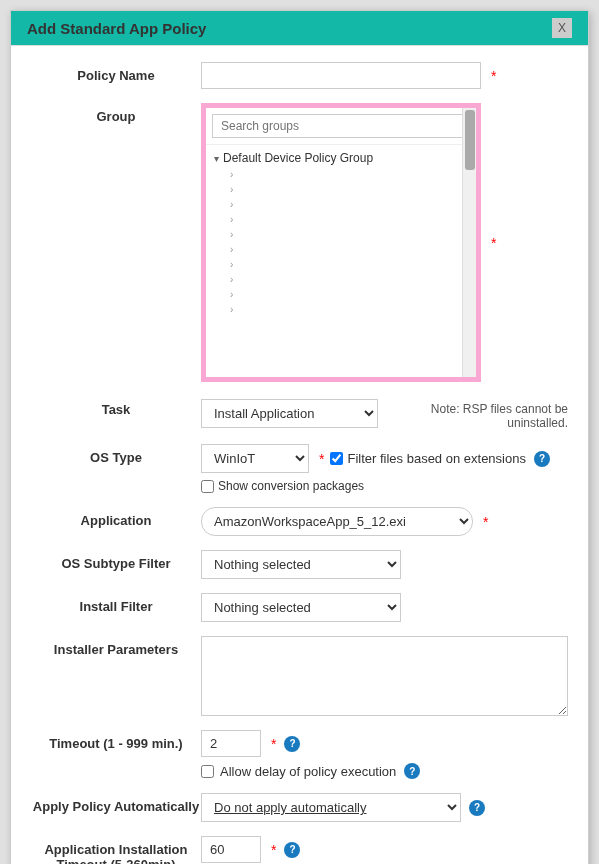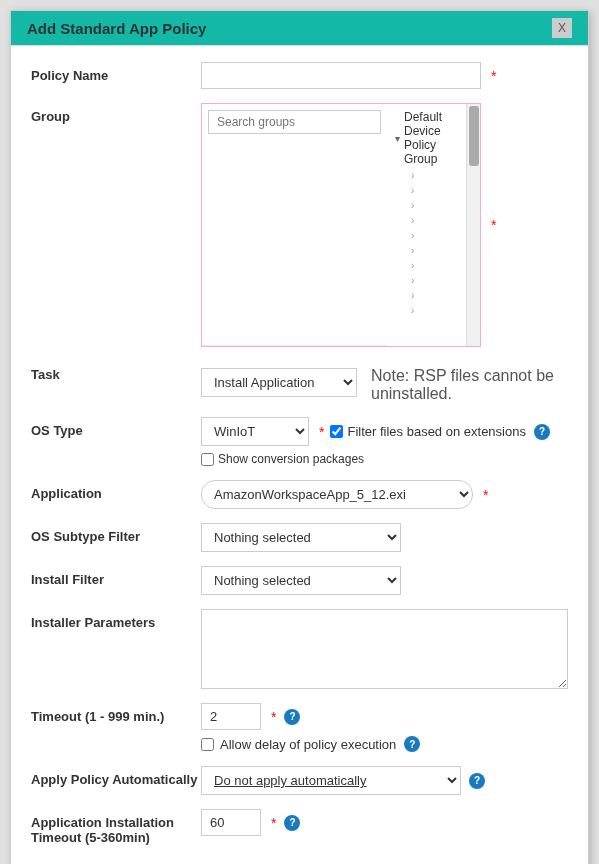--- a/index.html
+++ b/index.html
@@ -45,20 +45,21 @@
       margin-bottom: 14px;
       align-items: flex-start;
     }
     .form-label {
       width: 170px;
       min-width: 170px;
       font-size: 13px;
       color: #333;
       padding-top: 6px;
       font-weight: 600;
+      text-align: center;
     }
     .form-control-wrap {
       flex: 1;
       display: flex;
       align-items: flex-start;
       flex-direction: column;
     }
     .form-control-row {
       display: flex;
       align-items: center;
@@ -74,25 +75,25 @@
     }
     .policy-name-input {
       width: 280px;
     }
     .required-star {
       color: red;
       margin-left: 4px;
       font-size: 14px;
     }
     .group-box {
-      border: 1px solid #f9a8d4;
+      border: 5px solid #f9a8d4;
       width: 280px;
-      height: 244px;
-      display: flex;
-      flex-direction: row;
+      height: 279px;
+      display: flex;
+      flex-direction: column;
       position: relative;
     }
     .group-search {
       padding: 6px;
       border-bottom: 1px solid #eee;
     }
     .group-search input {
       width: 100%;
       border: 1px solid #ccc;
       padding: 4px 8px;
@@ -146,24 +147,25 @@
       border: 1px solid #ccc;
       padding: 5px 8px;
       font-size: 13px;
       color: #333;
       background: #fff;
       cursor: pointer;
       outline: none;
     }
     .task-select { width: 200px; }
     .task-note {
-      font-size: 16px;
+      font-size: 12px;
       color: #555;
       margin-left: 8px;
       padding-top: 6px;
+      text-align: right;
     }
     .os-select { width: 108px; }
     .filter-checkbox-label {
       display: flex;
       align-items: center;
       font-size: 13px;
       color: #333;
       gap: 4px;
     }
     .info-icon {

